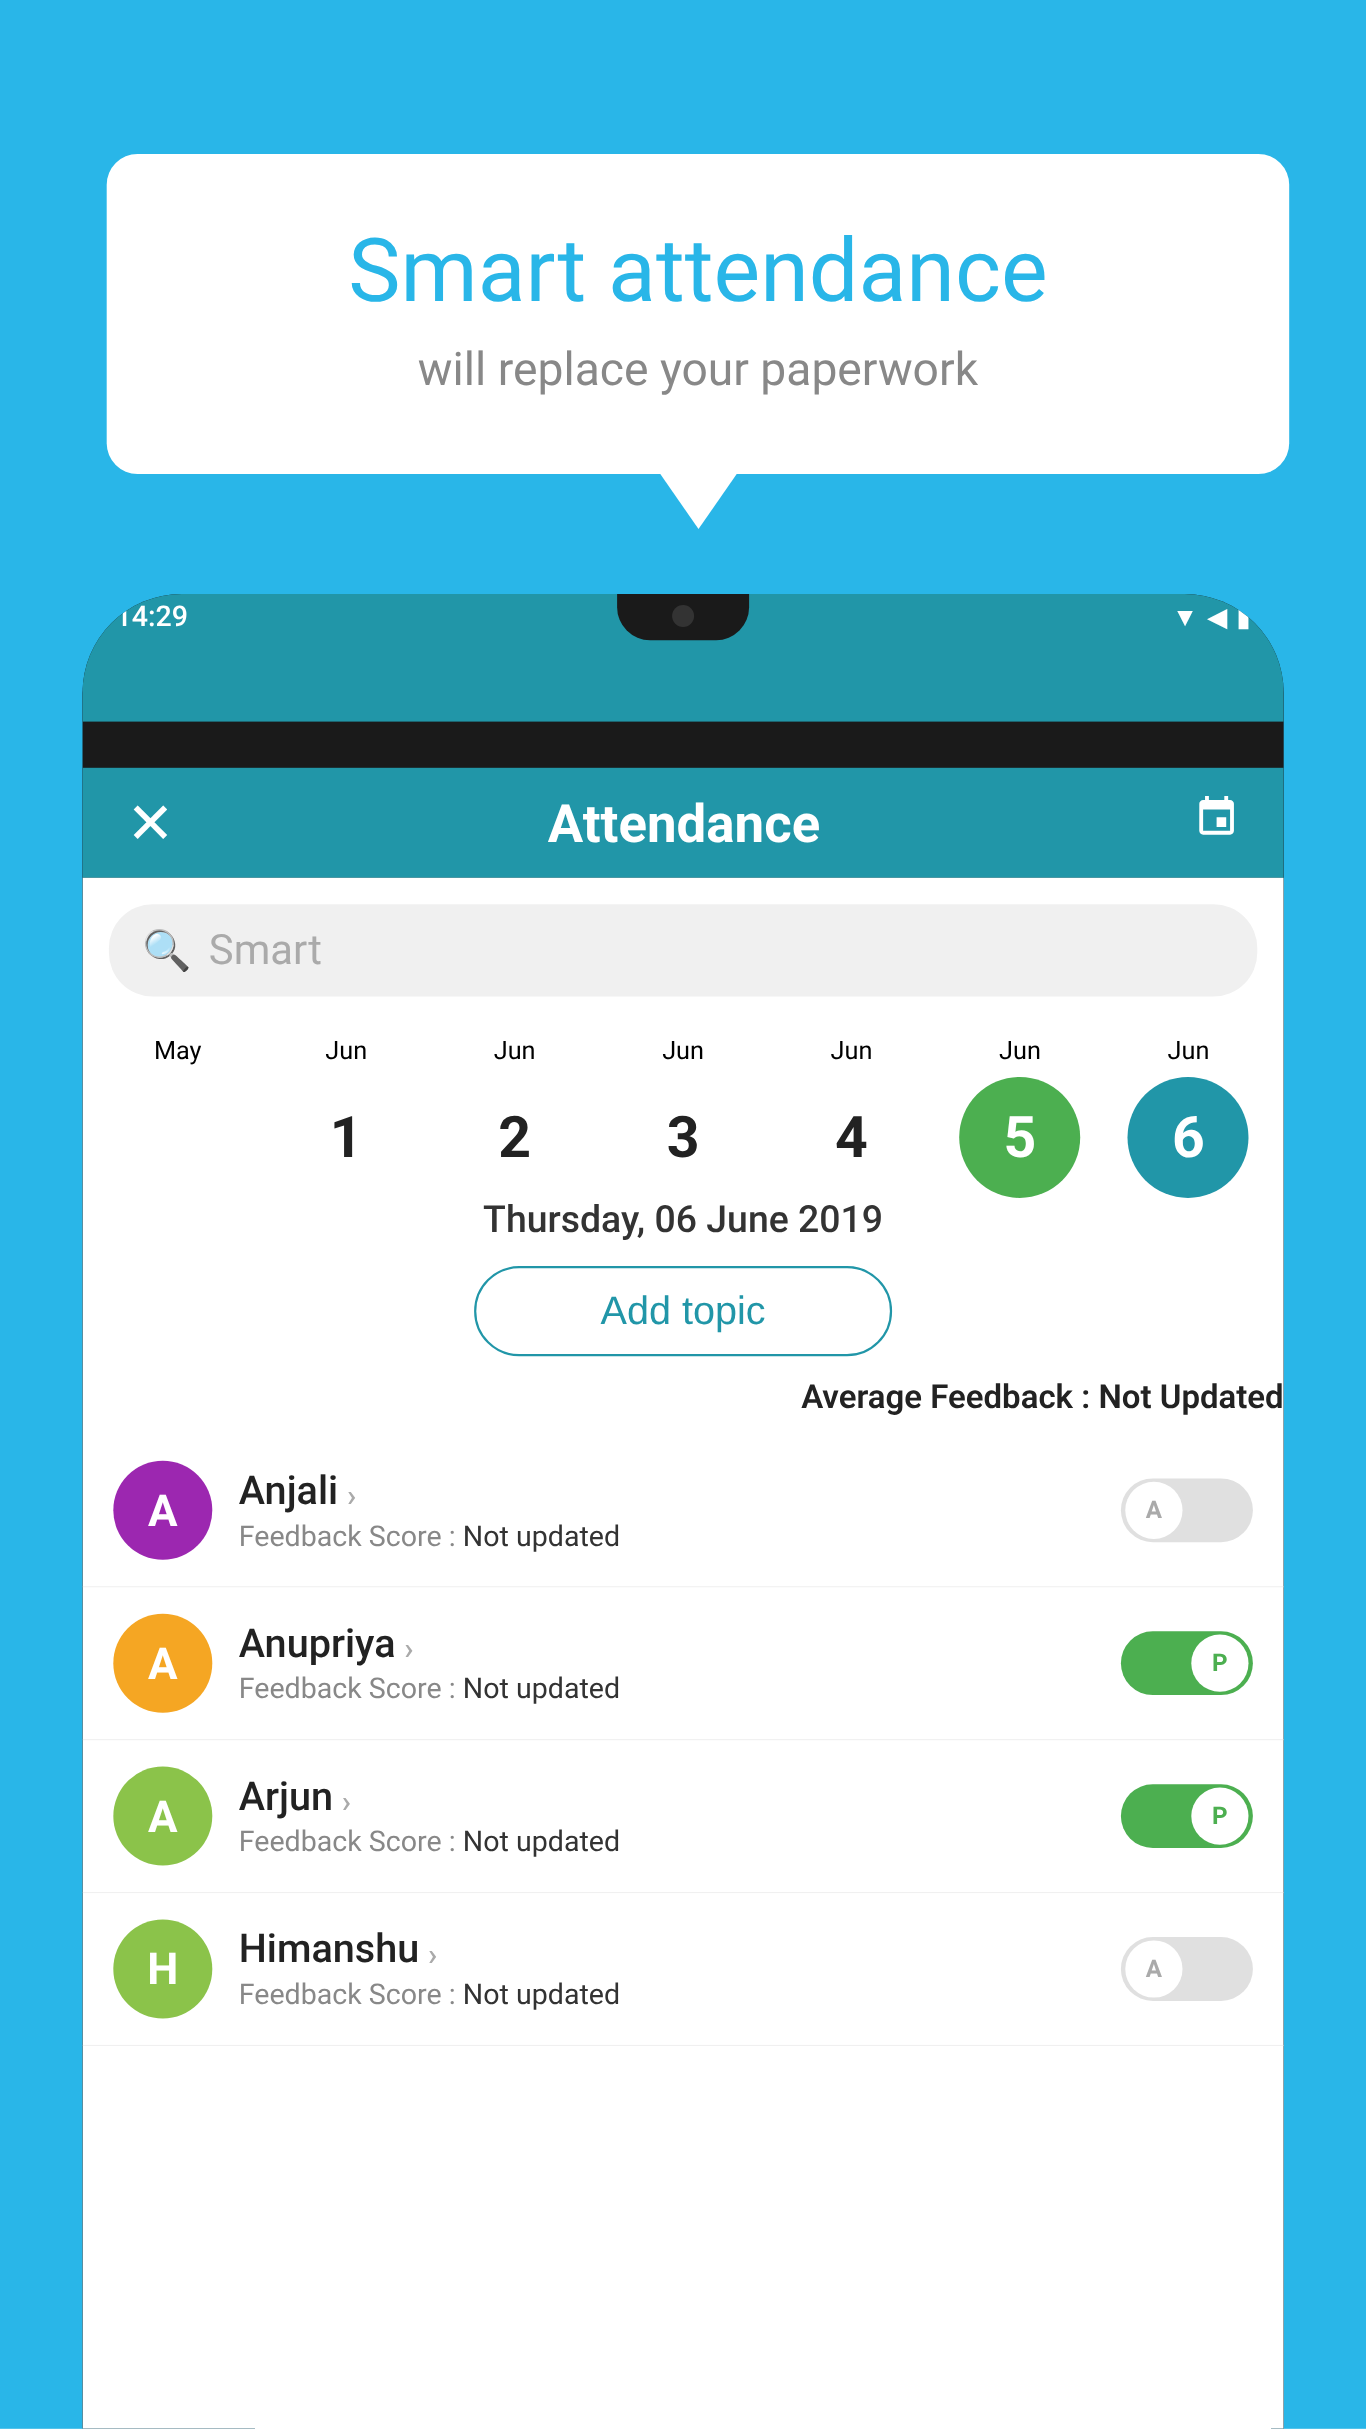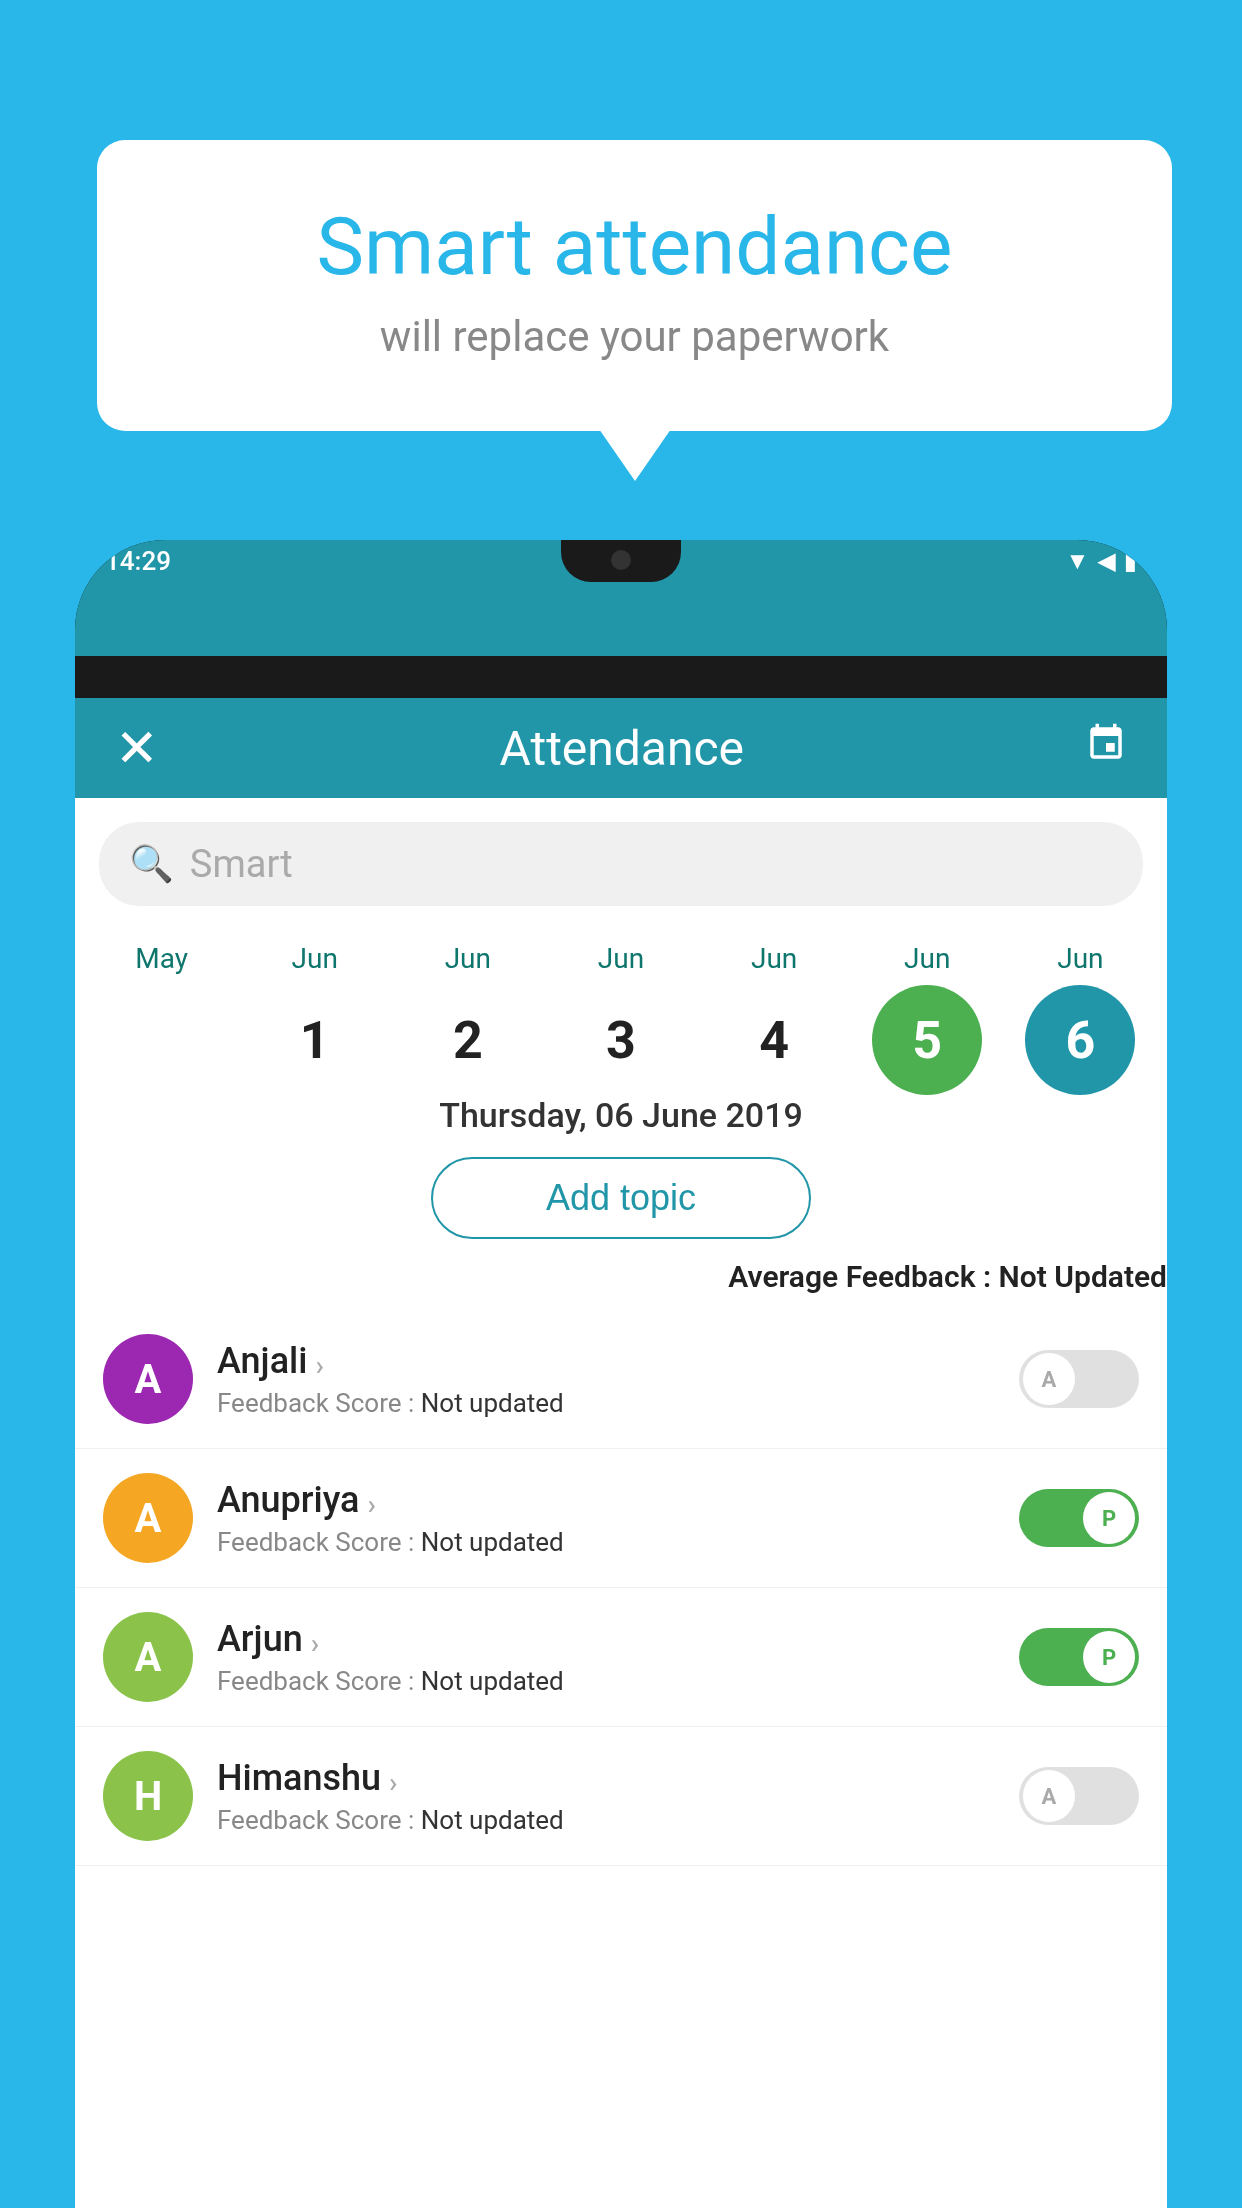--- a/index.html
+++ b/index.html
@@ -122,21 +122,21 @@
       height: 100px;
       display: flex;
       align-items: center;
       justify-content: space-between;
       padding: 0 40px;
       margin-top: 42px;
     }
     .app-bar-title {
       color: white;
       font-size: 48px;
-      font-weight: 400;
+      font-weight: 700;
     }
     .close-icon {
       color: white;
       font-size: 52px;
       cursor: pointer;
     }
     .calendar-icon {
       color: white;
       font-size: 42px;
       cursor: pointer;
@@ -175,22 +175,22 @@
       padding: 20px 10px 0;
     }
     .date-item {
       display: flex;
       flex-direction: column;
       align-items: center;
       gap: 10px;
       width: 130px;
     }
     .date-month {
-      color: #0f766e;
-      font-size: 28px;
+      color: #000000;
+      font-size: 23px;
     }
     .date-number {
       font-size: 52px;
       font-weight: 700;
       color: #222;
       width: 110px;
       height: 110px;
       display: flex;
       align-items: center;
       justify-content: center;

